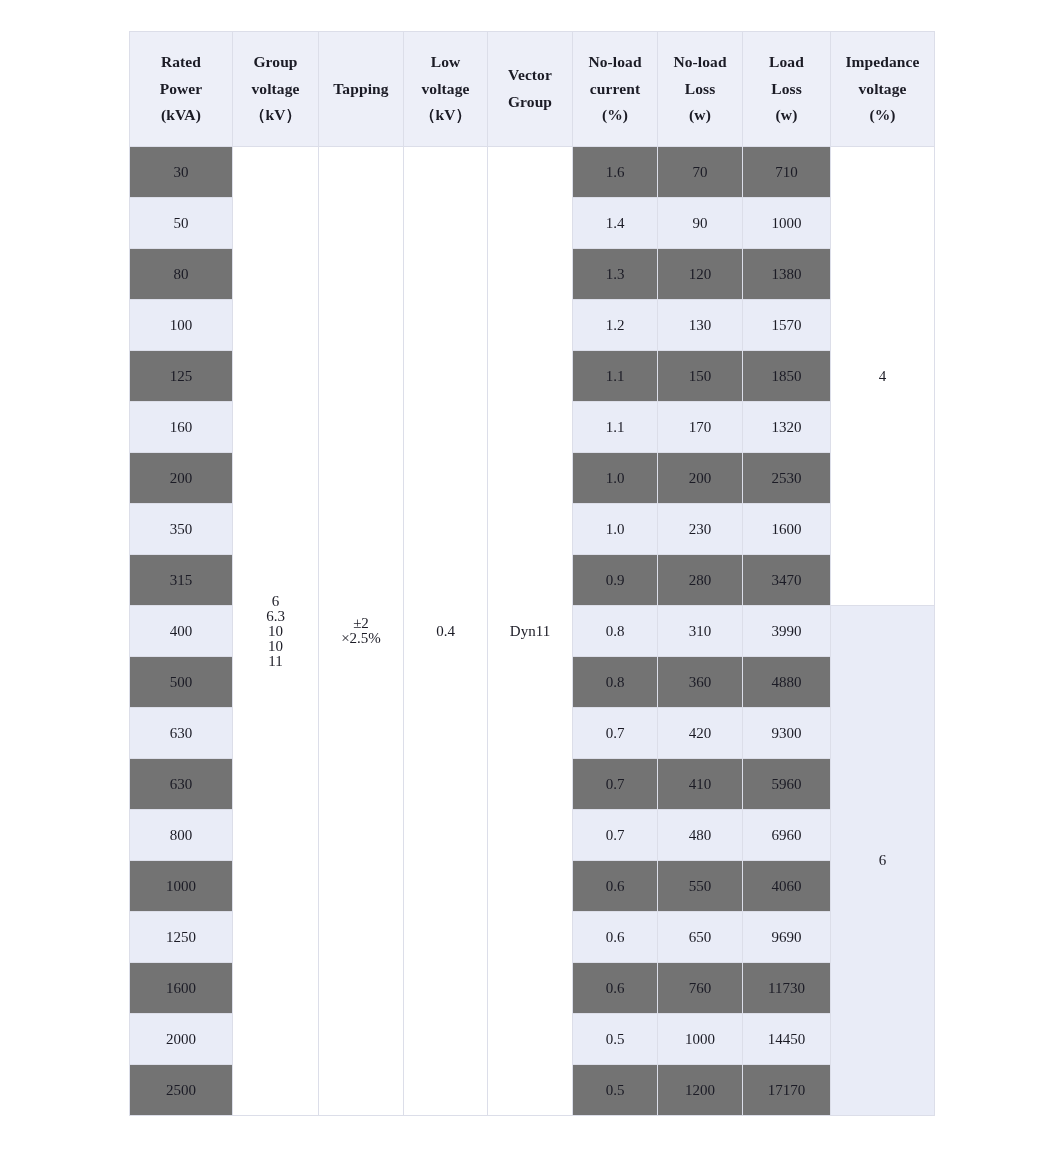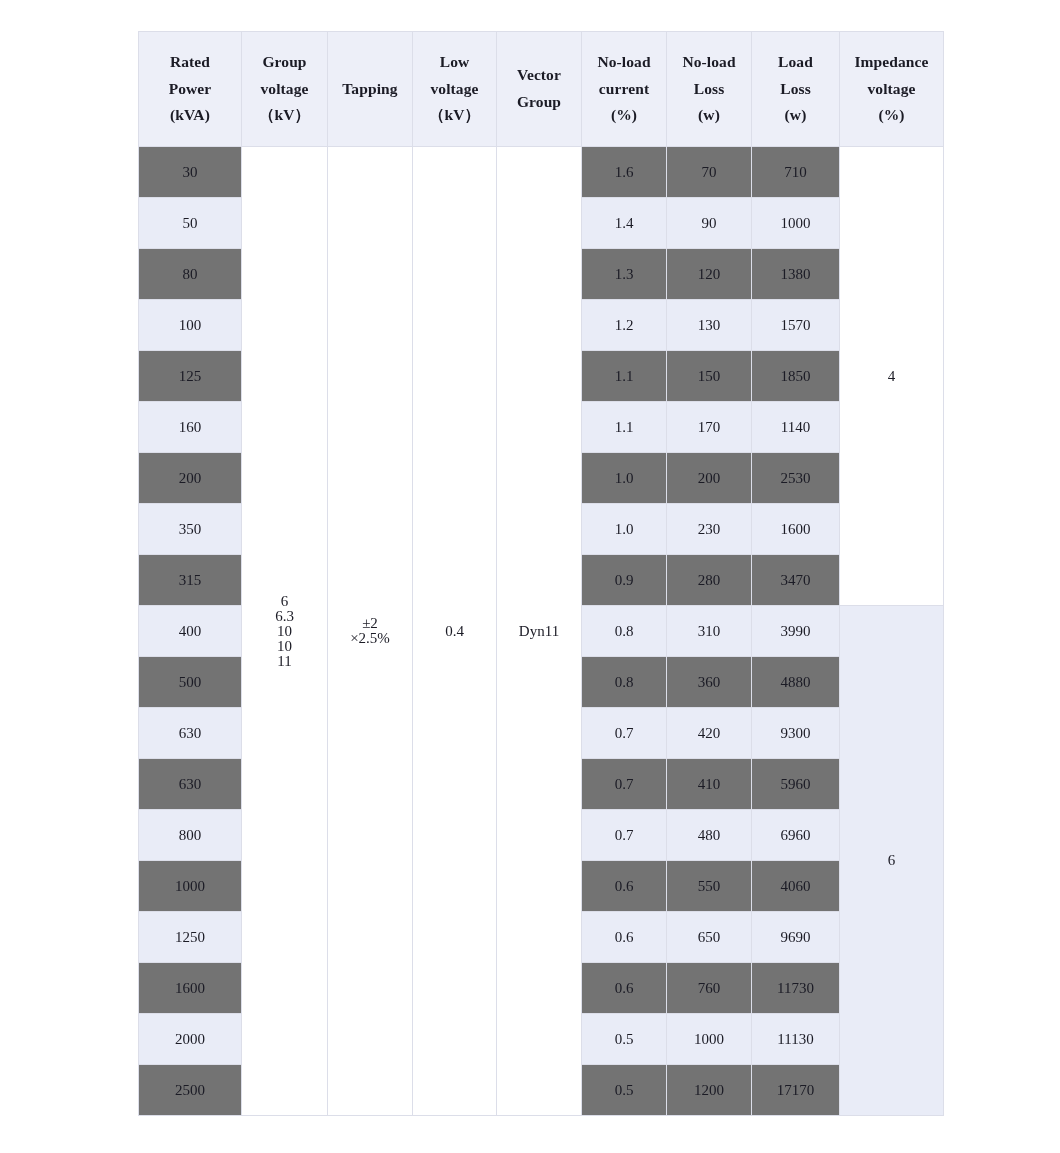--- a/index.html
+++ b/index.html
@@ -10,21 +10,21 @@
   body {
     width: 1060px;
     height: 1153px;
     font-family: "Liberation Serif", "DejaVu Serif", serif;
     color: #1b1b25;
     overflow: hidden;
   }
 
   #spec-table-wrap {
     position: absolute;
-    left: 138px;
+    left: 129px;
     top: 31px;
     width: 805px;
   }
 
   table.spec-table {
     border-collapse: collapse;
     table-layout: fixed;
     width: 805px;
     background: #ffffff;
   }
@@ -189,21 +189,21 @@
         <tr class="row-odd">
           <td class="data-cell">125</td>
           <td class="data-cell">1.1</td>
           <td class="data-cell">150</td>
           <td class="data-cell">1850</td>
         </tr>
         <tr class="row-even">
           <td class="data-cell">160</td>
           <td class="data-cell">1.1</td>
           <td class="data-cell">170</td>
-          <td class="data-cell">1140</td>
+          <td class="data-cell">1320</td>
         </tr>
         <tr class="row-odd">
           <td class="data-cell">200</td>
           <td class="data-cell">1.0</td>
           <td class="data-cell">200</td>
           <td class="data-cell">2530</td>
         </tr>
         <tr class="row-even">
           <td class="data-cell">350</td>
           <td class="data-cell">1.0</td>
@@ -262,21 +262,21 @@
         <tr class="row-odd">
           <td class="data-cell">1600</td>
           <td class="data-cell">0.6</td>
           <td class="data-cell">760</td>
           <td class="data-cell">11730</td>
         </tr>
         <tr class="row-even">
           <td class="data-cell">2000</td>
           <td class="data-cell">0.5</td>
           <td class="data-cell">1000</td>
-          <td class="data-cell">11130</td>
+          <td class="data-cell">14450</td>
         </tr>
         <tr class="row-odd">
           <td class="data-cell">2500</td>
           <td class="data-cell">0.5</td>
           <td class="data-cell">1200</td>
           <td class="data-cell">17170</td>
         </tr>
       </tbody>
   </table>
 </div>

